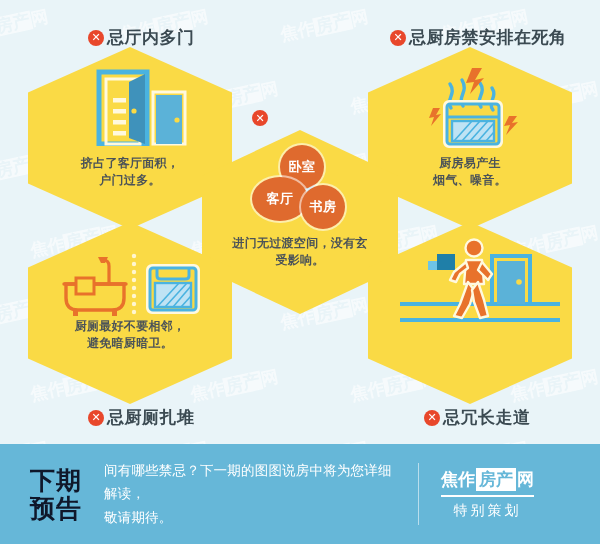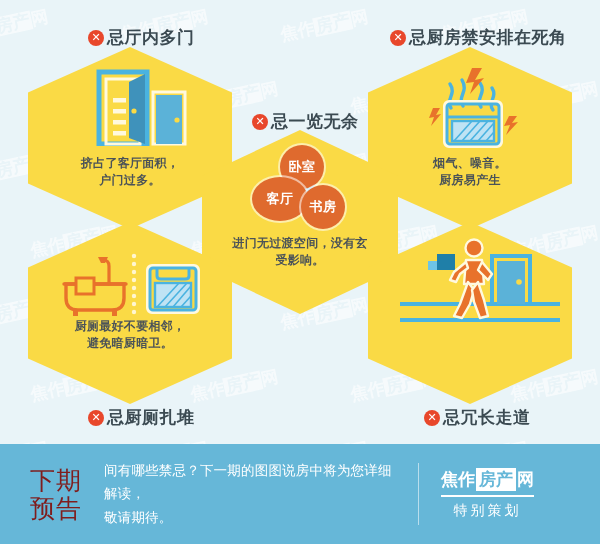--- a/index.html
+++ b/index.html
@@ -93,23 +93,23 @@
   .footer {
     position: absolute;
     left: 0; bottom: 0;
     width: 600px; height: 100px;
     background: #66b7d8;
     z-index: 8;
     display: flex;
     align-items: center;
   }
   .footer-badge {
-    color: #7f1d1d;
+    color: #0f172a;
     font-size: 25px;
-    font-weight: normal;
+    font-weight: bold;
     line-height: 1.12;
     margin-left: 30px;
     letter-spacing: 1px;
     text-align: right;
   }
   .footer-body {
     color: #ffffff;
     font-size: 13.5px;
     line-height: 1.75;
     margin-left: 22px;
@@ -234,22 +234,22 @@
       <rect x="27" y="59" width="42" height="20" fill="none" stroke="#4ab3e0" stroke-width="2.4"></rect>
     </svg>
   </div>
 
   <div class="title-row" style="left:390px; top:26px;">
     <span class="xbadge">✕</span>
     <span class="title-text">忌厨房禁安排在死角</span>
   </div>
 
   <div class="hex-text" style="left:388px; top:155px; width:164px;">
+    <div>厨房易产生</div>
     <div>烟气、噪音。</div>
-    <div>厨房易产生</div>
   </div>
 
   <div class="hex" style="left:202px; top:130px; width:196px; height:184px;"></div>
 
   <div class="illus" style="left:240px; top:145px; width:120px; height:82px;">
     <svg viewBox="0 0 120 82" width="120" height="82">
       <polygon points="55,28 78,34 66,56 44,50" fill="#4ab3e0"></polygon>
       <rect x="46" y="34" width="26" height="16" fill="#4ab3e0"></rect>
     </svg>
   </div>
@@ -259,21 +259,20 @@
   </div>
   <div class="bubble" style="left:252px; top:177px; width:56px; height:44px;">
     <span>客厅</span>
   </div>
   <div class="bubble" style="left:301px; top:185px; width:44px; height:44px;">
     <span>书房</span>
   </div>
 
   <div class="title-row" style="left:252px; top:110px;">
     <span class="xbadge">✕</span>
-    <span class="title-text">忌一览无余</span>
   </div>
 
   <div class="hex-text" style="left:215px; top:235px; width:170px;">
     <div>进门无过渡空间，没有玄</div>
     <div>受影响。</div>
   </div>
 
   <div class="hex" style="left:28px; top:222px; width:204px; height:182px;"></div>
 
   <div class="illus" style="left:62px; top:252px; width:140px; height:68px;">

